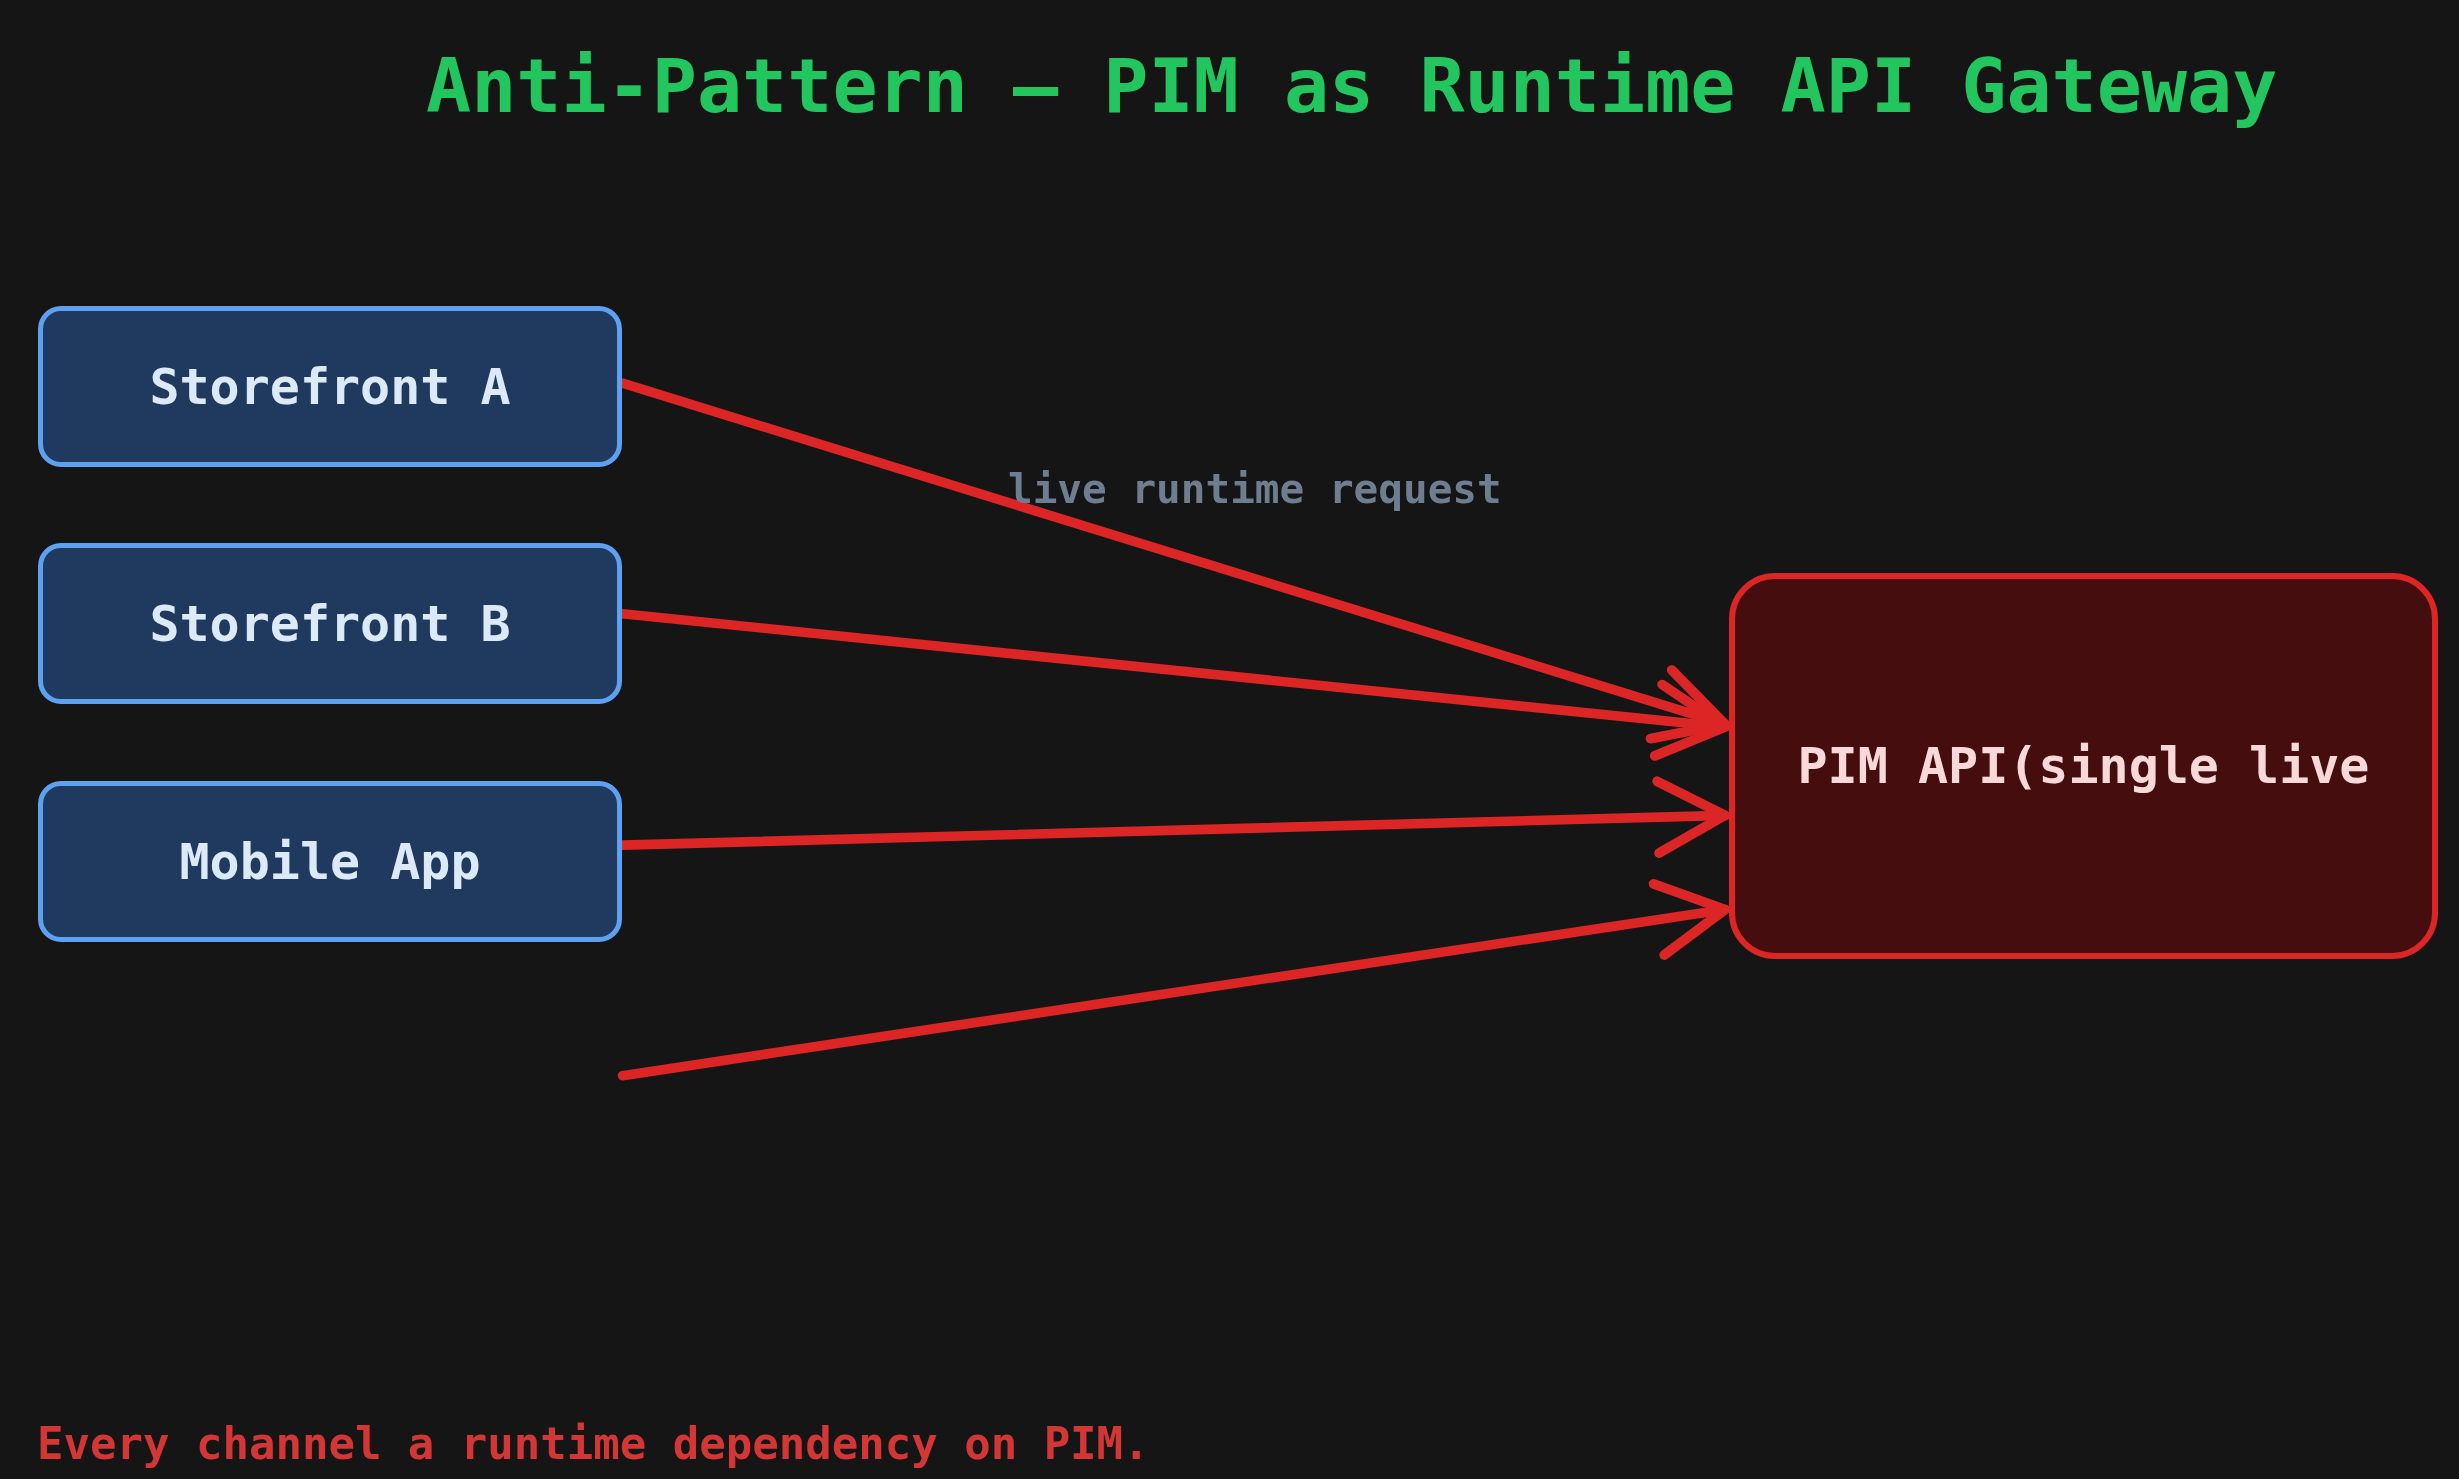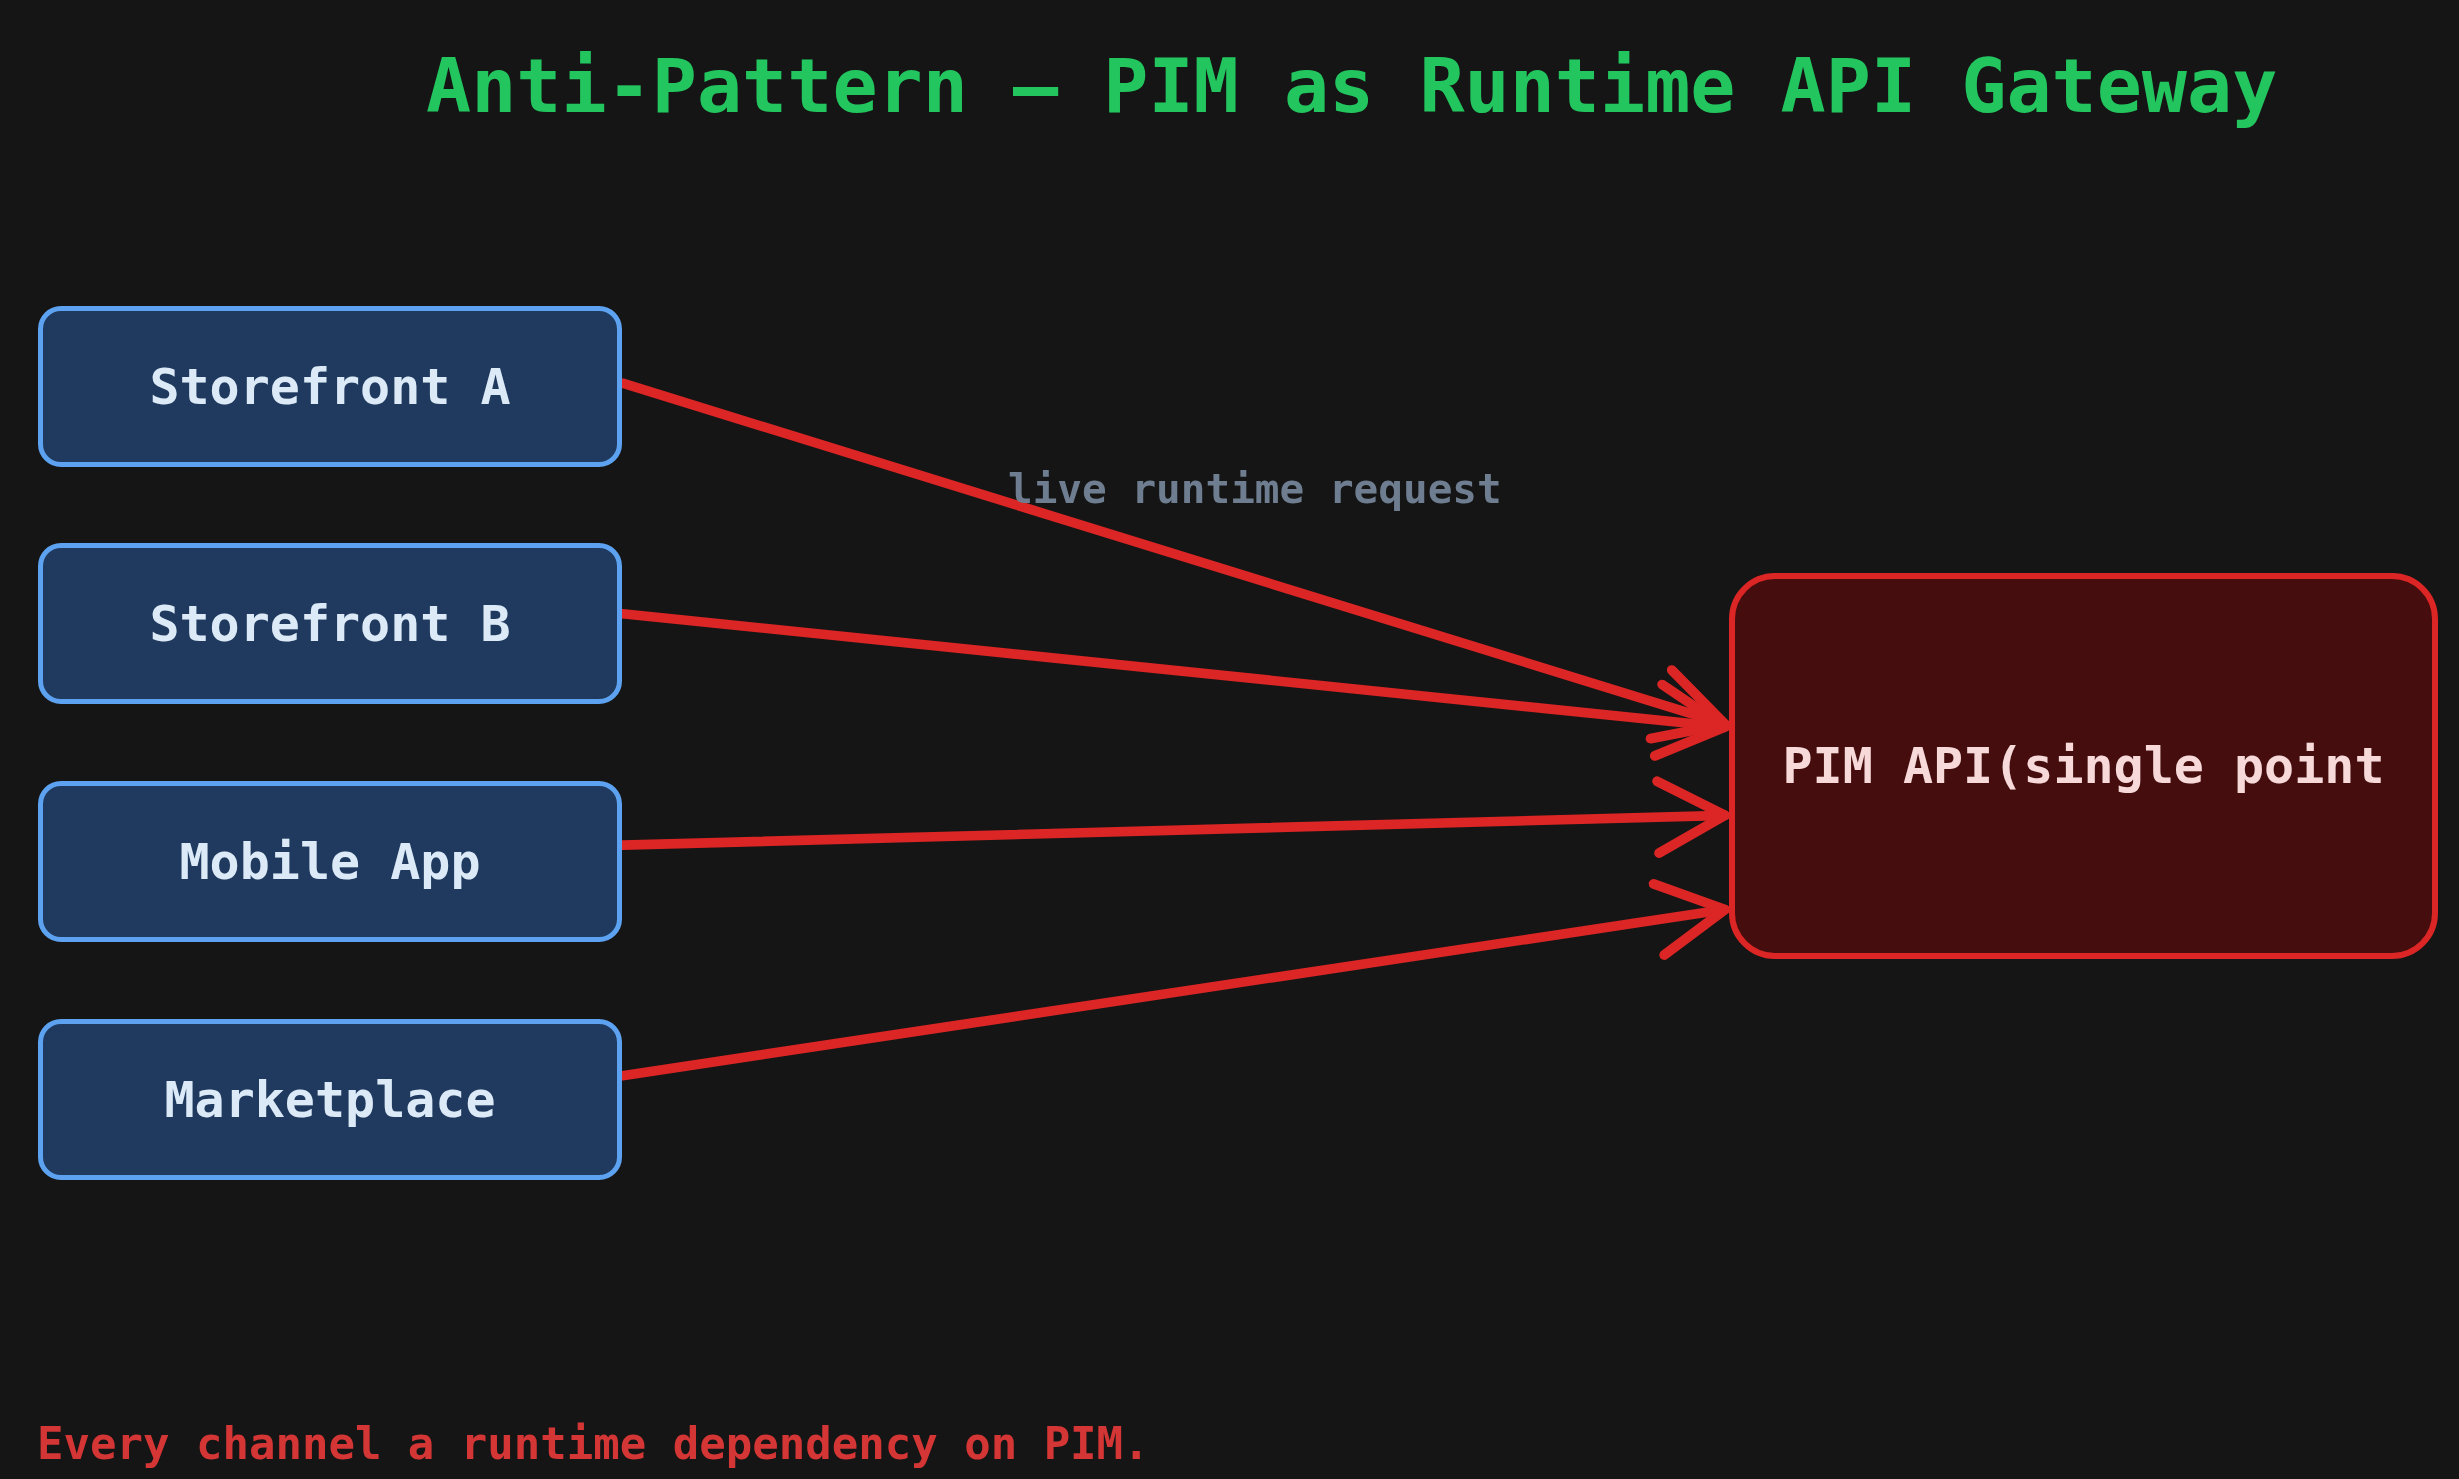--- a/index.html
+++ b/index.html
@@ -113,29 +113,26 @@
 
   <div class="channel pos-a">
     <span>Storefront A</span>
   </div>
   <div class="channel pos-c">
     <span>Mobile App</span>
   </div>
   <div class="channel pos-b">
     <span>Storefront B</span>
   </div>
-  <div class="channel pos-d">
-    <span>Marketplace</span>
-  </div>
 
   <div class="edge-label">live runtime request</div>
 
   <div class="pim">
     <div>PIM API</div>
-    <div>(single point</div>
+    <div>(single live</div>
   </div>
 
   <div class="caption">
     <div>Every channel a runtime dependency on PIM.</div>
     
   </div>
 
 </div>
 
 

